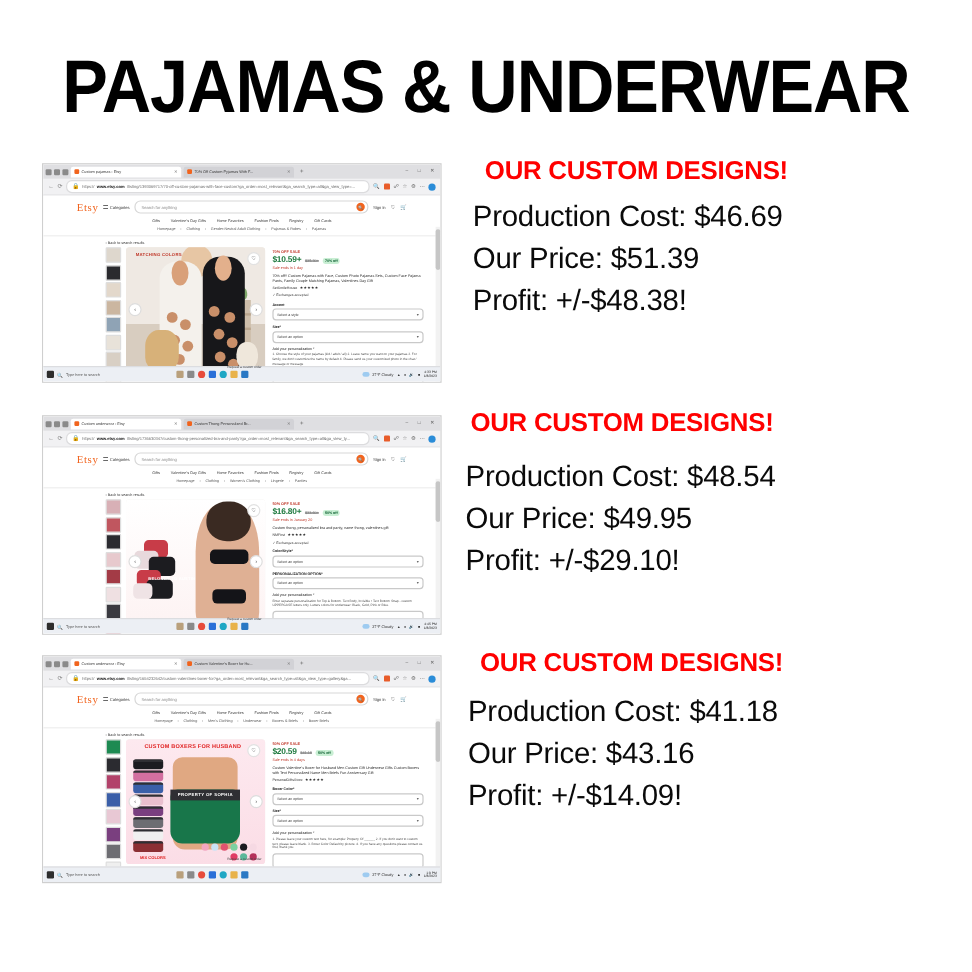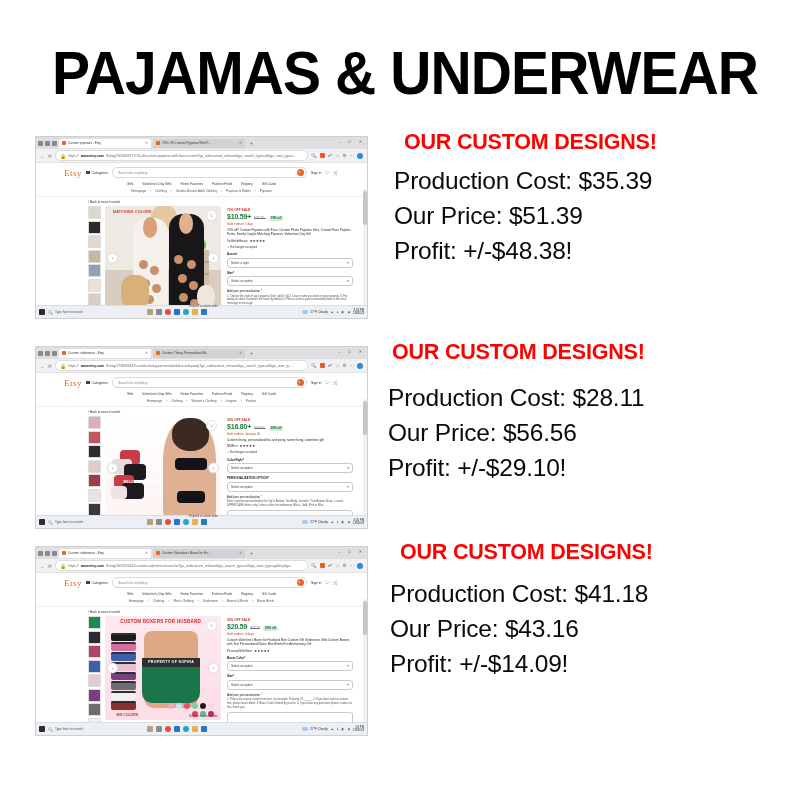--- a/index.html
+++ b/index.html
@@ -440,21 +440,21 @@
             <span>4:33 PM</span><br>
             <span>1/8/2023</span>
           </span>
         </div>
       </div>
     </div>
 
     <div class="textcol r1">
       <div class="headline">OUR CUSTOM DESIGNS!</div>
       <div class="lines">
-        <div class="line">Production Cost: $35.39</div>
+        <div class="line">Production Cost: $46.69</div>
         <div class="line">Our Price: $51.39</div>
         <div class="line">Profit: +/-$48.38!</div>
       </div>
     </div>
   </div>
 
   <div class="row row2">
     <div class="browser">
       <div class="tabstrip">
         <div class="tb-ico"></div>
@@ -641,22 +641,22 @@
             <span>4:45 PM</span><br>
             <span>1/8/2023</span>
           </span>
         </div>
       </div>
     </div>
 
     <div class="textcol r2">
       <div class="headline">OUR CUSTOM DESIGNS!</div>
       <div class="lines">
-        <div class="line">Production Cost: $28.11</div>
-        <div class="line">Our Price: $56.56</div>
+        <div class="line">Production Cost: $48.54</div>
+        <div class="line">Our Price: $49.95</div>
         <div class="line">Profit: +/-$29.10!</div>
       </div>
     </div>
   </div>
 
   <div class="row row3">
     <div class="browser tall">
       <div class="tabstrip">
         <div class="tb-ico"></div>
         <div class="tb-ico"></div>

